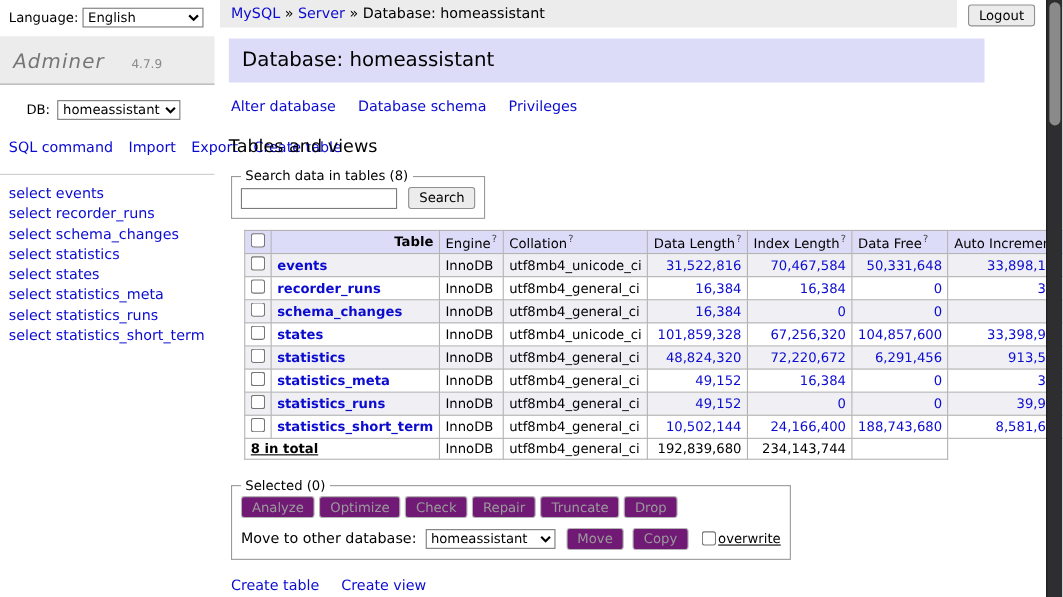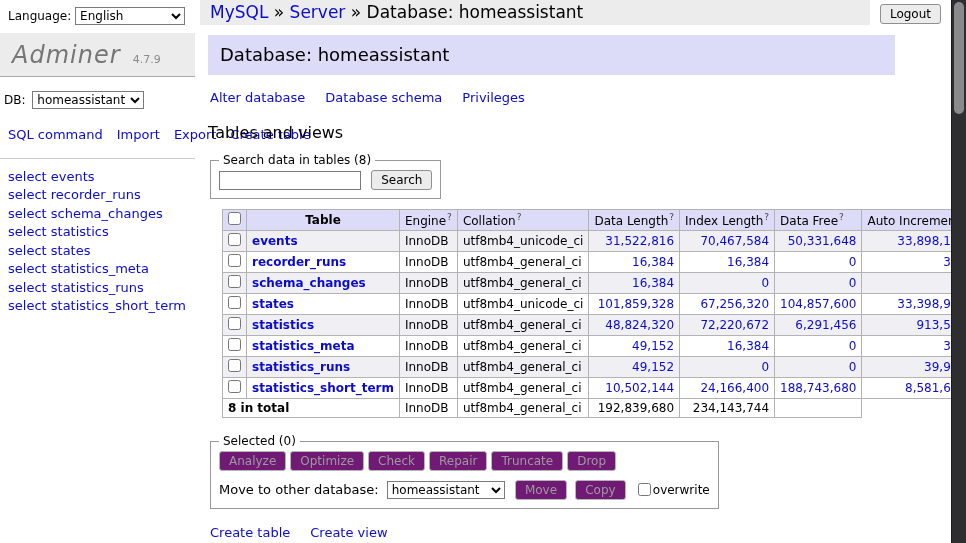--- a/index.html
+++ b/index.html
@@ -8,80 +8,80 @@
   a { color: var(--link, #0b0bd0); text-decoration: none; cursor: pointer; }
 
   .app { position: relative; width: 966px; height: 543px; overflow: hidden; display: flex; background: #fff; }
 
   
   .sidebar { flex: 0 0 195px; width: 195px; }
   .lang-row { height: 33px; padding: 7px 0 0 8px; font-size: 12px; white-space: nowrap; }
   .lang-row select { width: 110px; }
   select, input[type=text] { font-family: inherit; font-size: 12px; border: 1px solid #7a7a7a; background: #fff; }
   .app-title { margin: 0; background: var(--panel-gray, #ececec); border-bottom: 1px solid #aaa; padding: 6px 12px 7px; font-weight: normal; }
-  .app-name { font-style: italic; color: #767676; font-size: 24px; letter-spacing: 1px; }
-  .app-version { color: #8a8a8a; font-size: 11px; margin-left: 4px; }
-  .db-row { padding: 14px 0 0 4px; font-size: 12px; }
+  .app-name { font-style: italic; color: #767676; font-size: 18px; letter-spacing: 1px; }
+  .app-version { color: #8a8a8a; font-size: 11px; margin-left: 16px; }
+  .db-row { padding: 14px 0 0 24px; font-size: 12px; }
   .db-row select { width: 112px; margin-left: 3px; }
   .sidebar-links { margin: 16px 0 12px; padding: 0 8px; line-height: 1.6; }
   .sidebar-links a { margin-right: 14px; white-space: nowrap; }
   .table-links { border-top: 1px solid #ccc; margin: 0; padding: 9px 8px; line-height: 1.42; }
   .table-links a { display: block; white-space: nowrap; }
 
   
   .content { flex: 1 1 auto; min-width: 0; }
   .content-header { display: flex; align-items: flex-start; padding-left: 5px; }
-  .breadcrumb { flex: 1 1 auto; background: var(--panel-gray, #ececec); height: 25px; line-height: 25px; padding: 0 10px; font-size: 17px; white-space: nowrap; }
+  .breadcrumb { flex: 1 1 auto; background: var(--panel-gray, #ececec); height: 25px; line-height: 25px; padding: 0 10px; font-size: 13px; white-space: nowrap; }
   .bc-sep { color: #000; }
   .bc-current { color: #000; }
   .logout-wrap { padding: 4px 10px 0 10px; }
   .btn { font-family: inherit; font-size: 12px; padding: 2px 9px; background: #ececec; border: 1px solid #8f8f8f; border-radius: 3px; color: #000; }
   .btn:disabled { color: #9b9b9b; border-color: #b5b5b5; background: #701a75; }
 
   .content-body { padding: 10px 56px 0 13px; }
   h2.page-title { background: var(--header-bg, #dcdcf8); margin: 0; padding: 9px 12px 10px; font-size: 18px; font-weight: normal; }
   .action-links { margin: 15px 0 0 2px; }
   .action-links a, .inline-links a { margin-right: 20px; text-align: right; }
   h3.section-title { font-size: 16px; font-weight: 500; margin: 18px 0 9px; }
 
   fieldset.fs { border: 1px solid #999; margin: 2px 0 0 2px; padding: 3px 8px 8px; display: inline-block; }
   fieldset.fs legend { font-size: 12px; padding: 0 4px; }
   .search-input { width: 142px; height: 19px; margin-right: 6px; }
 
   
   table.db-tables { border-collapse: collapse; margin: 10px 0 0 14px; font-size: 12px; }
   .db-tables th, .db-tables td { border: 1px solid var(--border, #b3b3b3); padding: 2px 5px; height: 18px; white-space: nowrap; }
   .db-tables thead th { background: var(--header-bg, #dcdcf8); font-weight: normal; text-align: left; }
-  .db-tables thead th:nth-child(2) { font-weight: bold; text-align: center; }
+  .db-tables thead th:nth-child(2) { font-weight: bold; text-align: right; }
   .db-tables tbody tr:nth-child(odd) { background: var(--row-alt, #efeff4); }
   .cb-cell { text-align: center; width: 24px; }
   .cb-cell input { margin: 0; }
   .db-tables th:nth-child(2) { min-width: 122px; }
   .db-tables th:nth-child(3) { min-width: 46px; }
   .db-tables th:nth-child(4) { min-width: 104px; }
   .db-tables th:nth-child(5) { min-width: 74px; }
   .db-tables th:nth-child(6) { min-width: 76px; margin-left: 37px; }
   .db-tables th:nth-child(7) { min-width: 64px; }
   .db-tables th:nth-child(8) { min-width: 80px; }
   .db-tables th:nth-child(9) { min-width: 54px; }
   .db-tables th:nth-child(10) { min-width: 52px; }
   td.num { text-align: right; }
   a.tname { font-weight: bold; }
   a.num-link { color: var(--link, #0b0bd0); }
   tfoot td { background: #fff; }
-  td.total-label { font-weight: bold; }
+  td.total-label { font-weight: bold; text-decoration: underline; }
   .help { font-size: 9px; color: #444; margin-left: 1px; cursor: help; }
 
   
   .selected-fs { margin-top: 16px !important; }
   .btn-row .btn { margin-right: 4px; }
   .move-row { margin-top: 9px; font-size: 13px; white-space: nowrap; }
   .move-row select { width: 118px; margin: 0 6px 0 4px; }
   .move-row .btn { margin-right: 4px; }
-  .overwrite { font-size: 12px; }
+  .overwrite { font-size: 12px; text-decoration: underline; }
   .overwrite input { vertical-align: -2px; margin: 0 2px 0 4px; }
 
   .inline-links { margin: 16px 0 0 2px; }
 
   
   .scrollbar { flex: 0 0 15px; background: #2e2e30; position: relative; border-left: 1px solid #1c1c1e; }
   .scrollbar-thumb { position: absolute; top: 2px; left: 2px; width: 10px; height: 112px; background: #8a8a8a; border-radius: 5px; }
 </style>
 </head>
 <body>

